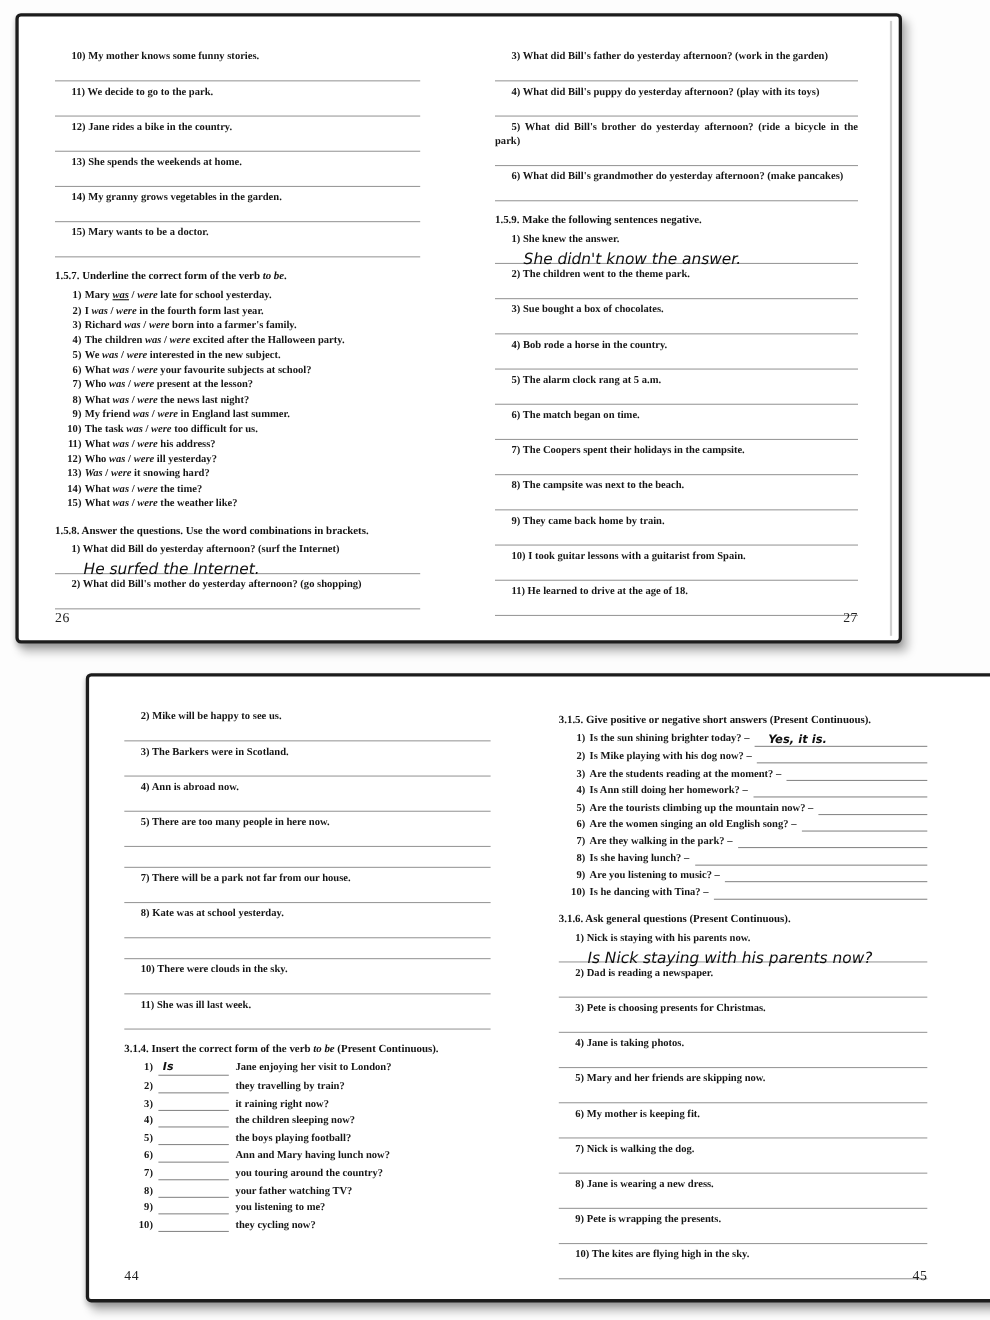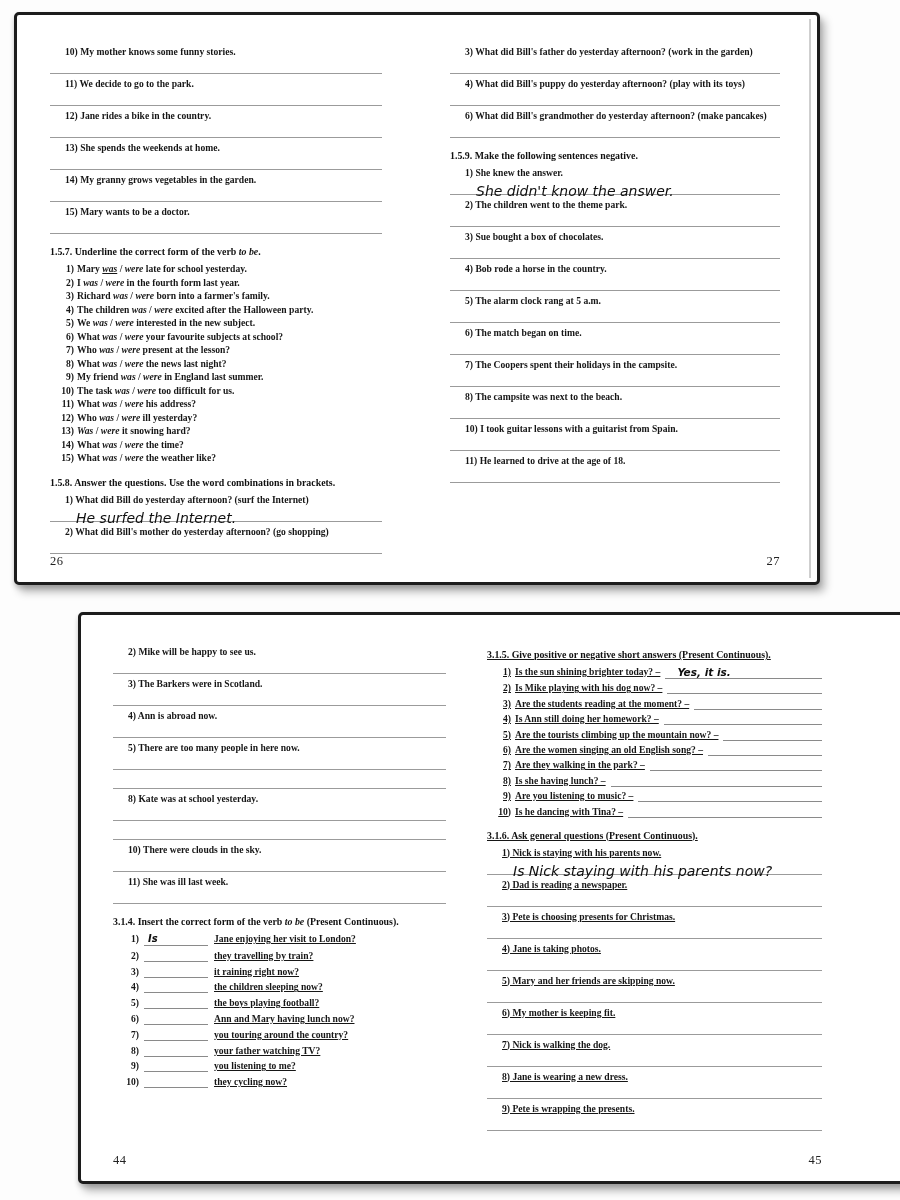--- a/index.html
+++ b/index.html
@@ -17,21 +17,21 @@
     border:3px solid #1c1c1c;
     border-radius:5px;
     box-shadow: 5px 7px 9px rgba(0,0,0,0.28), 0 3px 5px rgba(0,0,0,0.18);
   }
   #spread-0 { left:14px; top:12px;  width:806px; height:573px; }
   #spread-1 { left:78px; top:612px; width:868px; height:572px; }
   .page { position:absolute; top:0; bottom:0; }
   #page-0-0 { left:33px;  width:332px; }
   #page-0-1 { left:433px; width:330px; }
   #page-1-0 { left:32px;  width:333px; }
-  #page-1-1 { left:406px; width:335px;text-decoration:underline; }
+  #page-1-1 { left:427px; width:335px; }
   .content { padding-top:30px; }
   .page-edge { position:absolute; top:4px; bottom:4px; right:6px; width:2px; background:#cfcfcf; }
 
   .page-num {
     position:absolute; bottom:13px;
     font-size:12.5px; color:#222; letter-spacing:0.5px;
   }
   .pn-left  { left:0; }
   .pn-right { right:0; }
 
@@ -61,21 +61,21 @@
   .list-item { display:flex; font-weight:bold; font-size:9.6px; line-height:13.5px; }
   .list-item .ln { flex:0 0 24px; text-align:right; margin-right:3px; }
   .list-item .lt { flex:1; }
   i.uln { text-decoration:underline; }
 
   
   .fill-item { display:flex; font-weight:bold; font-size:9.6px; line-height:13px; margin-bottom:2.8px; }
   .fill-item .fi-num { flex:0 0 26px; text-align:right; margin-right:5px; }
   .fill-item .fi-blank { flex:0 0 64px; border-bottom:1px solid #8a8a8a; margin-right:6px; }
   .fill-item .fi-blank .hw { font-size:10px; padding-left:4px; }
-  .fill-item .fi-text { flex:1;text-decoration:underline; }
+  .fill-item .fi-text { flex:1; }
 
   
   .qa-item { display:flex; font-weight:bold; font-size:9.6px; line-height:13px; margin-bottom:2.4px; }
   .qa-item .qa-num { flex:0 0 24px; text-align:right; margin-right:4px; }
   .qa-item .qa-text { white-space:nowrap; }
   .qa-item .qa-blank { flex:1; border-bottom:1px solid #8a8a8a; margin-left:5px; }
   .qa-item .qa-blank .hw { font-size:10.5px; padding-left:12px; display:inline-block; transform:translateY(1px); }
 </style>
 </head>
 <body>
@@ -186,20 +186,24 @@
       <div class="content">
           <div class="line-item">
             <div class="li-text">3) What did Bill's father do yesterday afternoon? (work in the garden)</div>
             <div class="answer-line"></div>
           </div>
           <div class="line-item">
             <div class="li-text">4) What did Bill's puppy do yesterday afternoon? (play with its toys)</div>
             <div class="answer-line"></div>
           </div>
           <div class="line-item">
+            <div class="li-text">5) What did Bill's brother do yesterday afternoon? (ride a bicycle in the park)</div>
+            <div class="answer-line"></div>
+          </div>
+          <div class="line-item">
             <div class="li-text">6) What did Bill's grandmother do yesterday afternoon? (make pancakes)</div>
             <div class="answer-line"></div>
           </div>
           <div class="heading">1.5.9. Make the following sentences negative.</div>
           <div class="line-item">
             <div class="li-text">1) She knew the answer.</div>
             <div class="answer-line"><span class="hw">She didn't know the answer.</span></div>
           </div>
           <div class="line-item">
             <div class="li-text">2) The children went to the theme park.</div>
@@ -220,20 +224,24 @@
           <div class="line-item">
             <div class="li-text">6) The match began on time.</div>
             <div class="answer-line"></div>
           </div>
           <div class="line-item">
             <div class="li-text">7) The Coopers spent their holidays in the campsite.</div>
             <div class="answer-line"></div>
           </div>
           <div class="line-item">
             <div class="li-text">8) The campsite was next to the beach.</div>
+            <div class="answer-line"></div>
+          </div>
+          <div class="line-item">
+            <div class="li-text">9) They came back home by train.</div>
             <div class="answer-line"></div>
           </div>
           <div class="line-item">
             <div class="li-text">10) I took guitar lessons with a guitarist from Spain.</div>
             <div class="answer-line"></div>
           </div>
           <div class="line-item">
             <div class="li-text">11) He learned to drive at the age of 18.</div>
             <div class="answer-line"></div>
           </div>
@@ -256,20 +264,24 @@
           </div>
           <div class="line-item">
             <div class="li-text">4) Ann is abroad now.</div>
             <div class="answer-line"></div>
           </div>
           <div class="line-item">
             <div class="li-text">5) There are too many people in here now.</div>
             <div class="answer-line"></div>
           </div>
           <div class="line-item">
+            <div class="answer-line"></div>
+          </div>
+          <div class="line-item">
+            <div class="li-text">7) There will be a park not far from our house.</div>
             <div class="answer-line"></div>
           </div>
           <div class="line-item">
             <div class="li-text">8) Kate was at school yesterday.</div>
             <div class="answer-line"></div>
           </div>
           <div class="line-item">
             <div class="answer-line"></div>
           </div>
           <div class="line-item">
@@ -417,18 +429,22 @@
             <div class="answer-line"></div>
           </div>
           <div class="line-item">
             <div class="li-text">8) Jane is wearing a new dress.</div>
             <div class="answer-line"></div>
           </div>
           <div class="line-item">
             <div class="li-text">9) Pete is wrapping the presents.</div>
             <div class="answer-line"></div>
           </div>
+          <div class="line-item">
+            <div class="li-text">10) The kites are flying high in the sky.</div>
+            <div class="answer-line"></div>
+          </div>
         </div>
       <div class="page-num pn-right">45</div>
     </div>
   </section>
 
 </div>
 
 </body></html>

